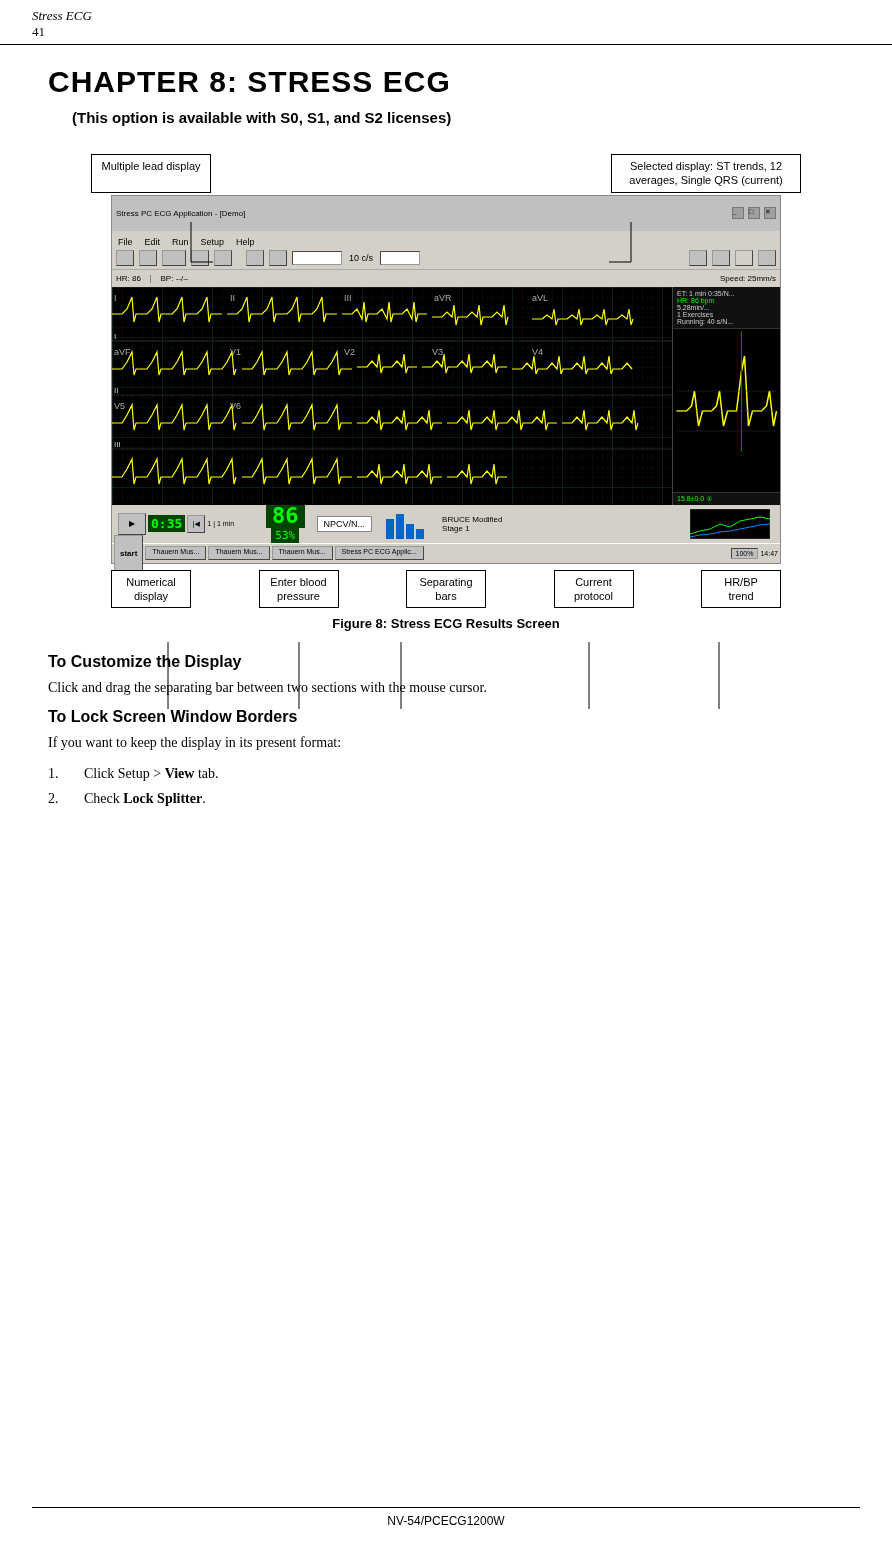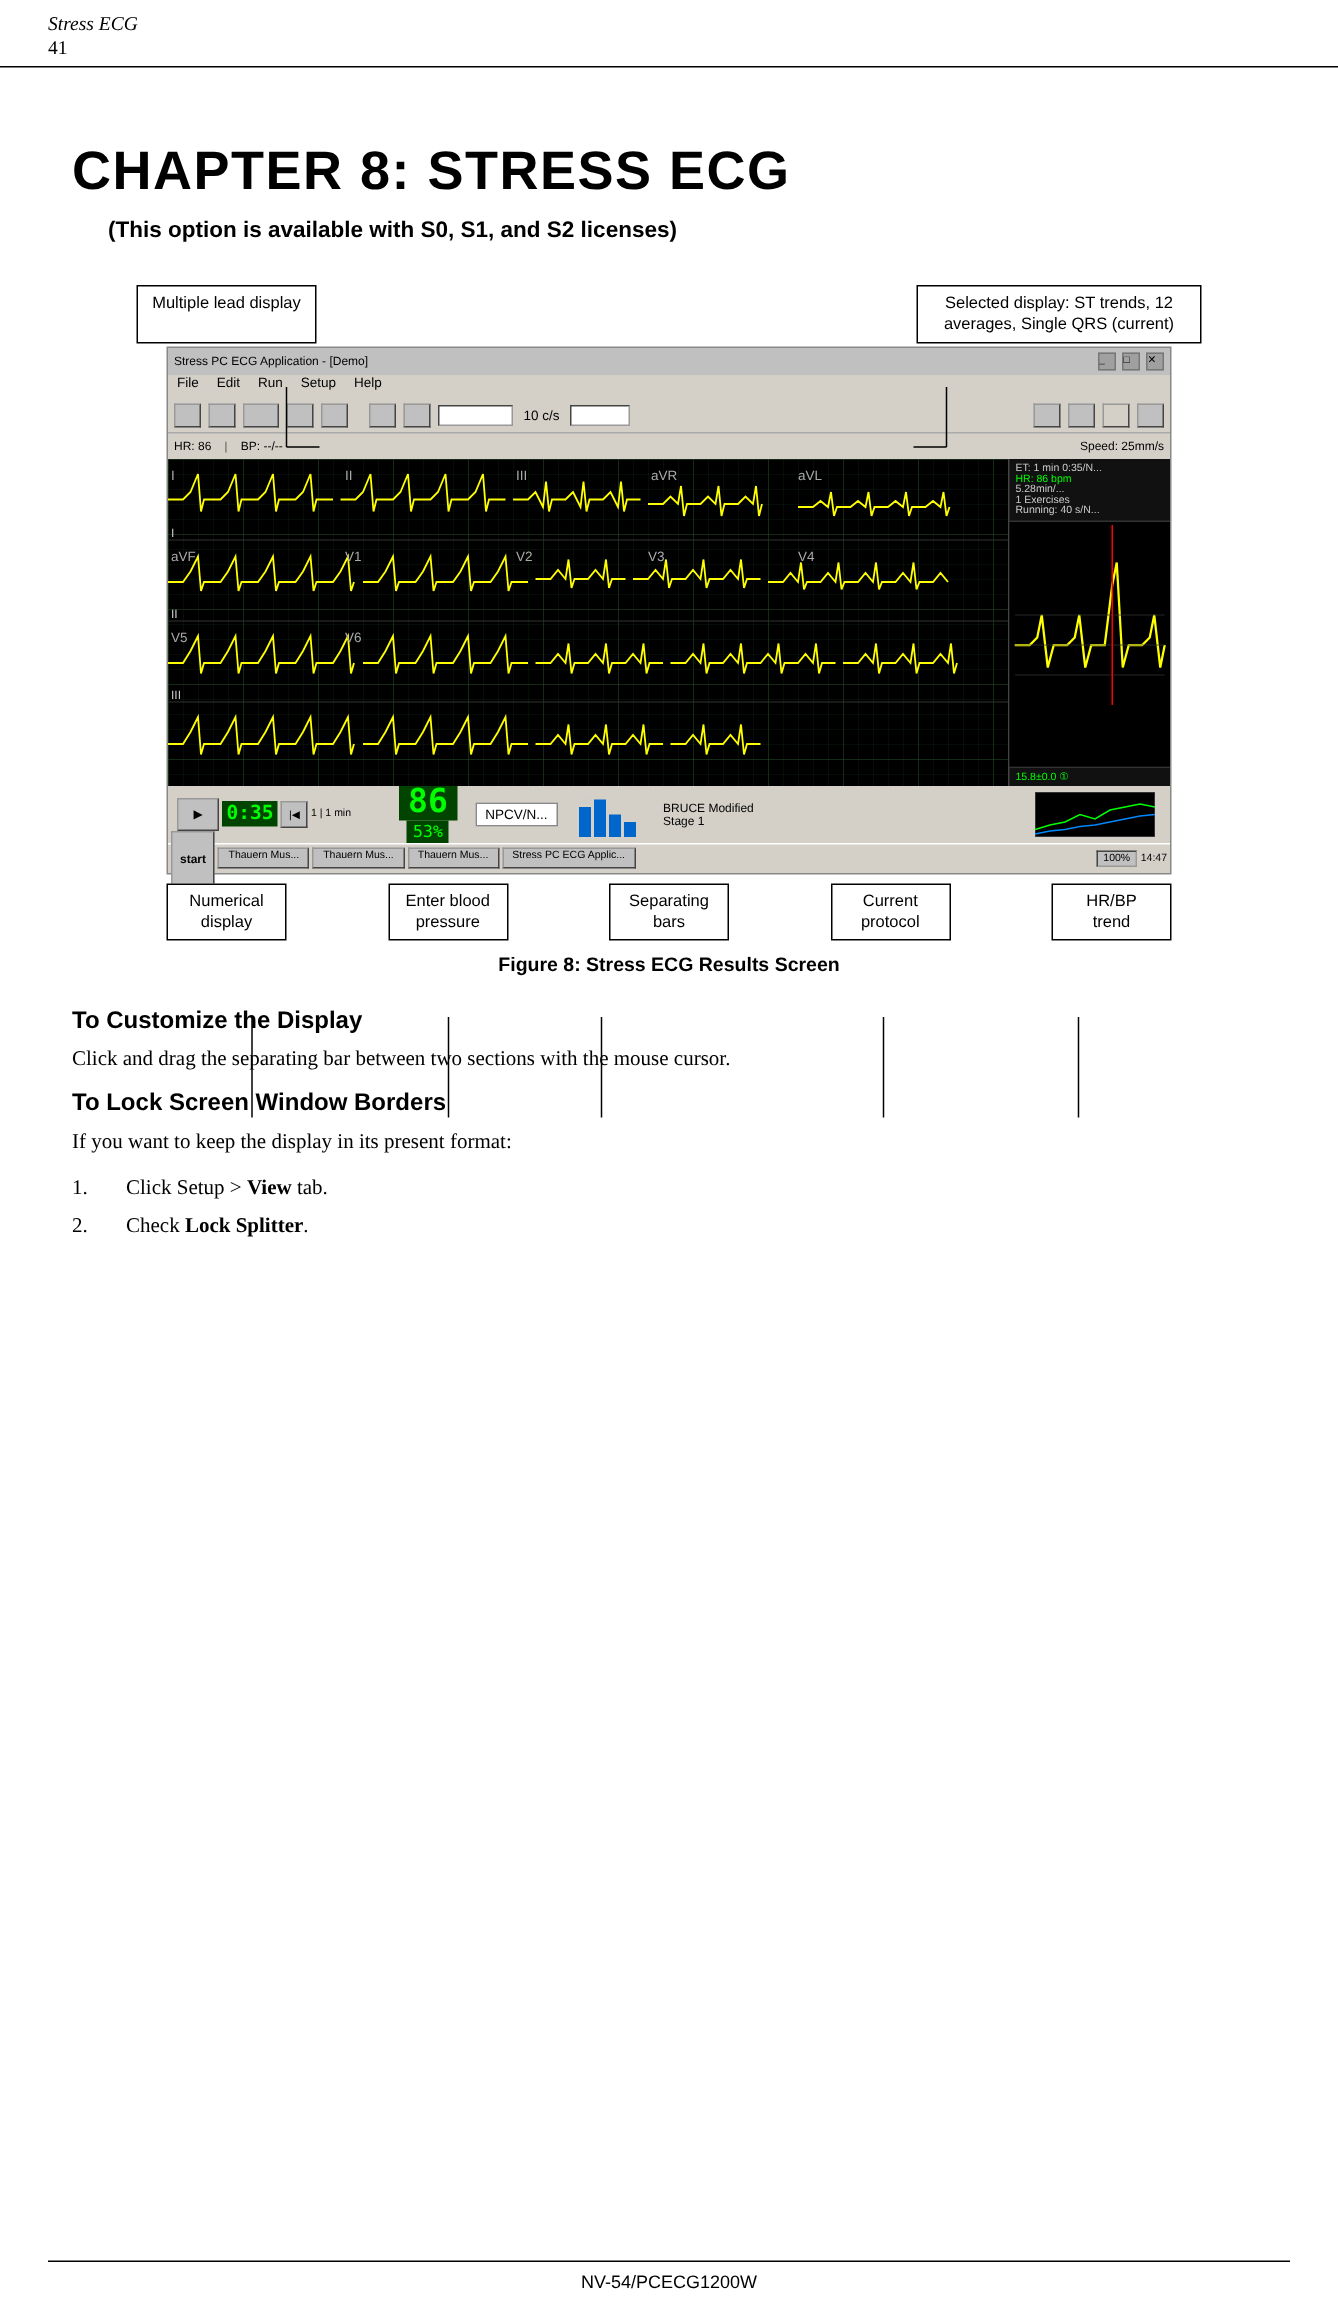--- a/index.html
+++ b/index.html
@@ -29,25 +29,24 @@
       font-size: 13px;
     }
 
     
     .content {
       padding: 20px 48px 40px 48px;
     }
 
     .chapter-title {
       font-family: Arial, Helvetica, sans-serif;
-      font-size: 36px;
+      font-size: 30px;
       font-weight: bold;
       margin-bottom: 10px;
       letter-spacing: 1px;
-      margin-top: 28px;
     }
 
     .subtitle {
       font-family: Arial, Helvetica, sans-serif;
       font-size: 15px;
       font-weight: bold;
       margin-bottom: 28px;
       margin-left: 24px;
     }
 
@@ -67,38 +66,38 @@
       text-align: center;
       padding: 4px 8px;
       line-height: 1.3;
     }
     .callout-box.left { width: 120px; }
     .callout-box.right { width: 190px; }
 
     
     .ecg-taskbar {
       background: #c0c0c0;
-      height: 18px;
+      height: 35px;
       display: flex;
       align-items: center;
       padding: 0 4px;
       gap: 4px;
     }
     .ecg-taskbar-btn {
       width: 12px; height: 12px;
       background: #a0a0a0;
       border: 1px solid #777;
       font-size: 7px;
       display: inline-block;
     }
     .ecg-menu-bar {
       background: #d4d0c8;
       height: 16px;
       display: flex;
-      align-items: flex-start;
+      align-items: flex-end;
       padding: 0 6px;
       gap: 12px;
       font-family: Arial, sans-serif;
       font-size: 9px;
       color: #000;
     }
     .ecg-toolbar {
       background: #d4d0c8;
       height: 22px;
       display: flex;

